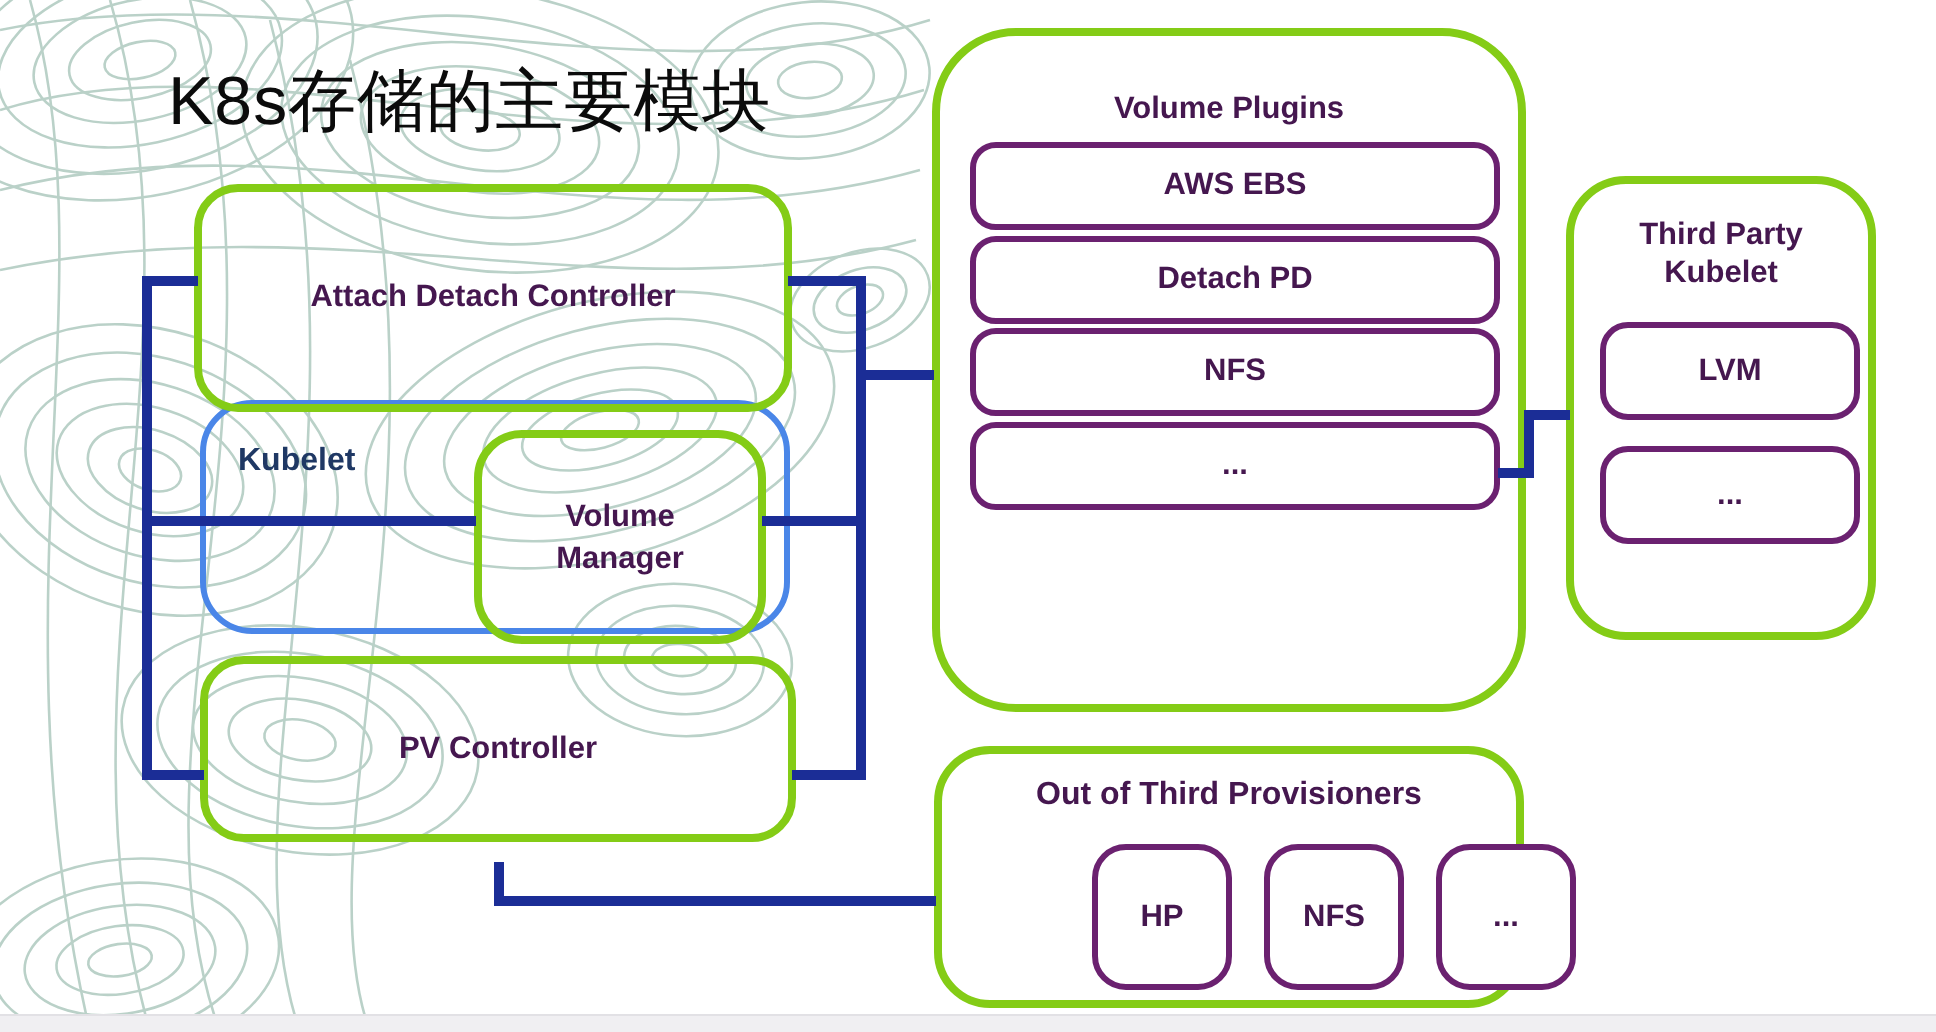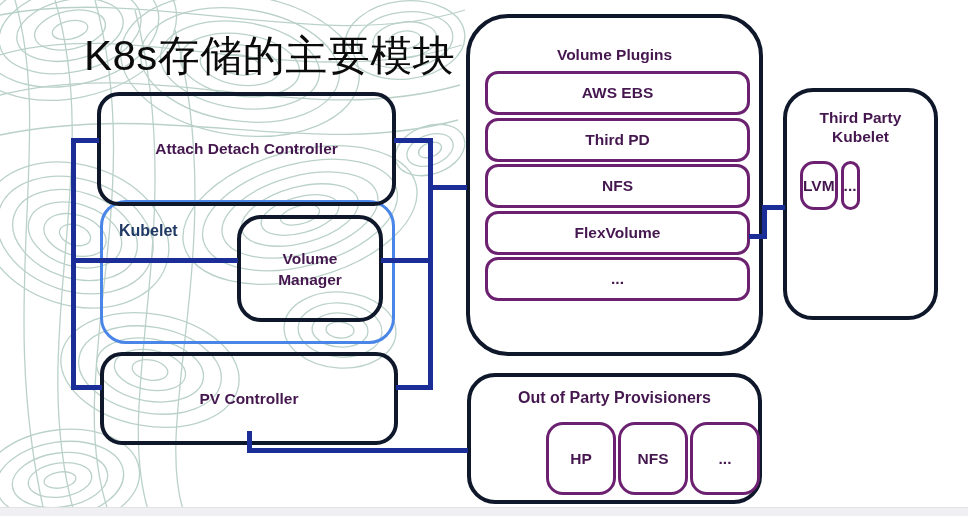--- a/index.html
+++ b/index.html
@@ -4,28 +4,28 @@
 <style>
   html,body{margin:0;padding:0;background:#fff;}
   #stage{
     position:relative;width:968px;height:516px;overflow:hidden;
     background:#ffffff;
     font-family:"Liberation Sans","DejaVu Sans",sans-serif;
   }
   #contour-bg{position:absolute;left:0;top:0;z-index:0;}
   .page-title{
     position:absolute;left:84px;top:28px;z-index:5;
-    font-size:42px;font-weight:400;color:#0b0b0b;letter-spacing:0.5px;
+    font-size:34px;font-weight:400;color:#0b0b0b;letter-spacing:0.5px;
     white-space:nowrap;
   }
   
   .line{position:absolute;background:#1b2d96;z-index:4;}
   
   .pbox{
-    position:absolute;border:4px solid #0f172a;border-radius:22px;
+    position:absolute;border:4px solid #84cc16;border-radius:22px;
     box-sizing:border-box;z-index:3;background:transparent;
   }
   .pbox.white{background:#ffffff;}
   .plabel{
     color:#45174f;font-weight:bold;font-size:15.5px;text-align:center;
   }
   .center-label{
     position:absolute;left:0;right:0;top:50%;transform:translateY(-50%);
   }
   
@@ -40,23 +40,23 @@
   .group-heading{
     color:#45174f;font-weight:bold;font-size:15.5px;text-align:center;line-height:19px;
   }
   .row-item{
     border:3.5px solid #6b2170;border-radius:13px;box-sizing:border-box;
     display:flex;align-items:center;justify-content:center;
     color:#45174f;font-weight:bold;font-size:15.5px;background:#fff;
   }
   .vp-items{position:absolute;left:15px;top:53px;width:265px;display:flex;flex-direction:column;gap:2.5px;justify-content:flex-end;}
   .vp-items .row-item{height:44px;}
-  .tp-items{position:absolute;left:13px;top:69px;width:130px;display:flex;flex-direction:row;gap:3px;}
+  .tp-items{position:absolute;left:13px;top:69px;width:130px;display:flex;flex-direction:column;gap:13px;}
   .tp-items .row-item{height:49px;border-radius:14px;}
-  .oot-items{position:absolute;left:27px;top:45px;display:flex;gap:2px;padding-left:48px;}
+  .oot-items{position:absolute;left:27px;top:45px;display:flex;gap:16px;padding-left:48px;}
   .oot-items .row-item{width:70px;height:73px;border-radius:17px;}
   .bottom-strip{
     position:absolute;left:0;top:507px;width:968px;height:9px;
     background:#f0eff2;border-top:1px solid #e2e1e5;z-index:6;
   }
 </style>
 </head>
 <body>
 
 <div id="stage">
@@ -155,53 +155,52 @@
   <div class="line" style="left:247px;top:431px;width:5px;height:22px"></div>
   <div class="line" style="left:247px;top:448px;width:221px;height:5px"></div>
   <div class="line" style="left:749px;top:234px;width:18px;height:5px"></div>
   <div class="line" style="left:762px;top:205px;width:5px;height:34px"></div>
   <div class="line" style="left:762px;top:205px;width:23px;height:5px"></div>
 
   <div class="pbox" style="left:97px;top:92px;width:299px;height:114px">
     <div class="plabel center-label">Attach Detach Controller</div>
   </div>
 
-  <div class="kubelet" style="left:100px;top:200px;width:295px;height:144px">
+  <div class="kubelet" style="left:100px;top:200px;width:295px;height:117px">
     <div class="kubelet-label">Kubelet</div>
   </div>
 
   <div class="pbox" style="left:237px;top:215px;width:146px;height:107px;border-radius:24px">
     <div class="plabel center-label" style="padding:0 24px;line-height:21px">Volume Manager</div>
   </div>
 
-  <div class="pbox" style="left:100px;top:352px;width:298px;height:93px">
+  <div class="pbox" style="left:100px;top:328px;width:298px;height:93px">
     <div class="plabel center-label">PV Controller</div>
   </div>
 
   <div class="pbox white" style="left:466px;top:14px;width:297px;height:342px;border-radius:42px">
     <div class="group-heading" style="margin-top:27px">Volume Plugins</div>
     <div class="vp-items">
       <div class="row-item">AWS EBS</div>
-      <div class="row-item">Third PD</div>
+      <div class="row-item">Detach PD</div>
       <div class="row-item">NFS</div>
-      <div class="row-item">FlexVolume</div>
       <div class="row-item">...</div>
     </div>
   </div>
 
   <div class="pbox white" style="left:783px;top:88px;width:155px;height:232px;border-radius:30px">
     <div class="group-heading" style="margin-top:16px;padding:0 20px">Third Party Kubelet</div>
     <div class="tp-items">
       <div class="row-item">LVM</div>
       <div class="row-item">...</div>
     </div>
   </div>
 
   <div class="pbox white" style="left:467px;top:373px;width:295px;height:131px;border-radius:28px">
-    <div class="group-heading" style="margin-top:11px;font-size:16px">Out of Party Provisioners</div>
+    <div class="group-heading" style="margin-top:11px;font-size:16px">Out of Third Provisioners</div>
     <div class="oot-items">
       <div class="row-item">HP</div>
       <div class="row-item">NFS</div>
       <div class="row-item">...</div>
     </div>
   </div>
 
   <div class="bottom-strip"></div>
 
 </div>

